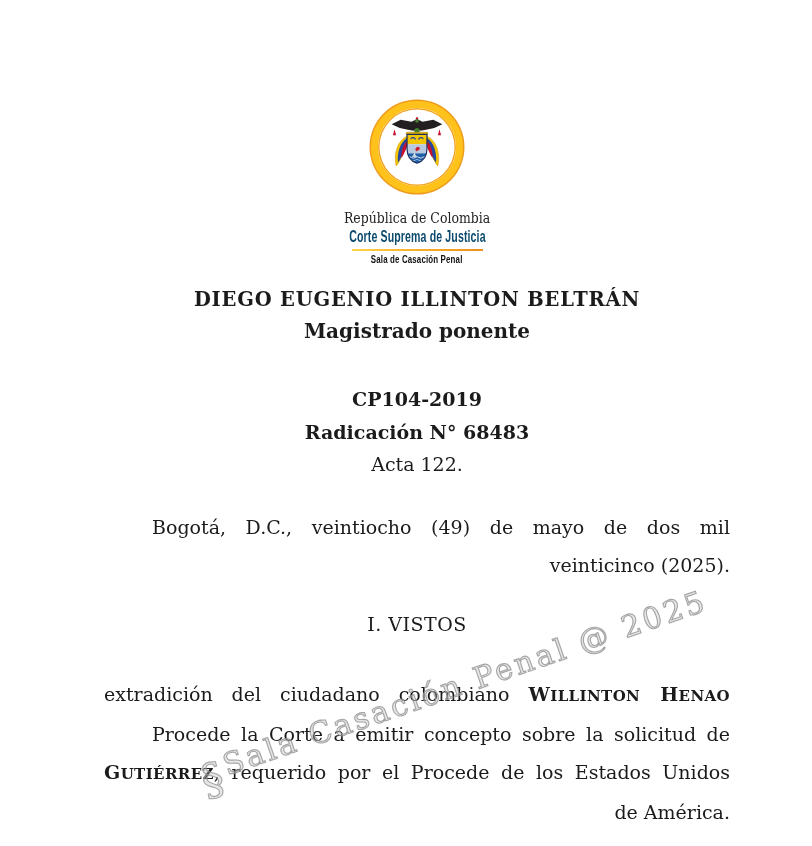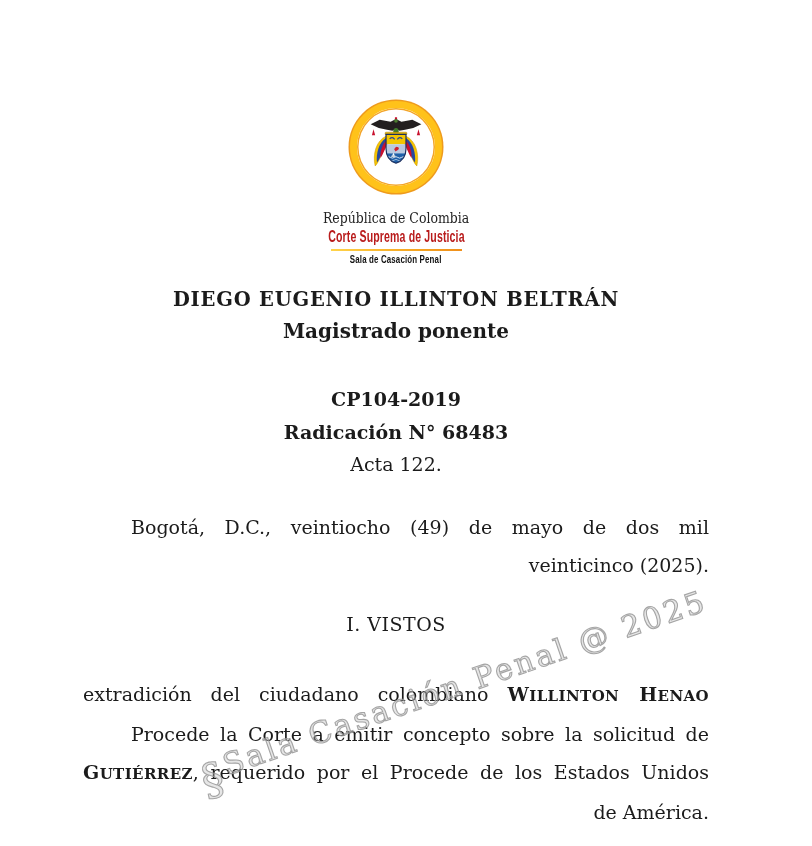--- a/index.html
+++ b/index.html
@@ -2,38 +2,38 @@
 <html><head>
 <meta charset="utf-8">
 <style>
   html,body{margin:0;padding:0;background:#ffffff;}
   body{
     width:812px;height:846px;position:relative;overflow:hidden;
     font-family:"DejaVu Serif","Liberation Serif",serif;
     color:#1b1b1b;
   }
   .page{position:absolute;left:0;top:0;width:812px;height:846px;}
-  .content{margin:0 82px 0 83px;width:626px;}
+  .content{margin:0 82px 0 104px;width:626px;}
 
   
   .emblem-wrap{display:flex;justify-content:center;margin-top:101px;height:96px;}
   .ring{
     position:relative;width:78px;height:78px;border-radius:50%;
     border:7px solid #FFC21A;
     box-shadow:0 0 0 1.5px #EE9A1D, inset 0 0 0 1.5px #F3A52B;
     background:#ffffff;
   }
   .arms{position:absolute;left:50%;top:50%;transform:translate(-50%,-50%);}
 
   
   .centered{text-align:center;}
   .republica{margin-top:13px;font-size:14.5px;line-height:16px;color:#222;}
   .republica .squeeze{display:inline-block;transform:scaleX(0.86);transform-origin:center;}
   .corte{margin-top:2px;font-family:"Liberation Sans",sans-serif;font-weight:700;
-         font-size:16px;line-height:18px;color:#b91c1c;}
+         font-size:16px;line-height:18px;color:#0c4a6e;}
   .corte .squeeze{display:inline-block;transform:scaleX(0.66);transform-origin:center;letter-spacing:0.2px;}
   .divider{width:131px;height:2px;margin:3px auto 2px auto;
            background:linear-gradient(90deg,#FFD44A 0%,#F6A823 60%,#EF8F1C 100%);}
   .sala{font-family:"Liberation Sans",sans-serif;font-weight:700;font-size:11px;
         line-height:13px;color:#111;}
   .sala .squeeze{display:inline-block;transform:scaleX(0.72);transform-origin:center;letter-spacing:0.2px;}
 
   
   .m-name{margin-top:23px;font-size:19.5px;font-weight:700;letter-spacing:0.8px;line-height:22px;}
   .m-role{margin-top:9px;font-size:20px;font-weight:700;line-height:22px;}

